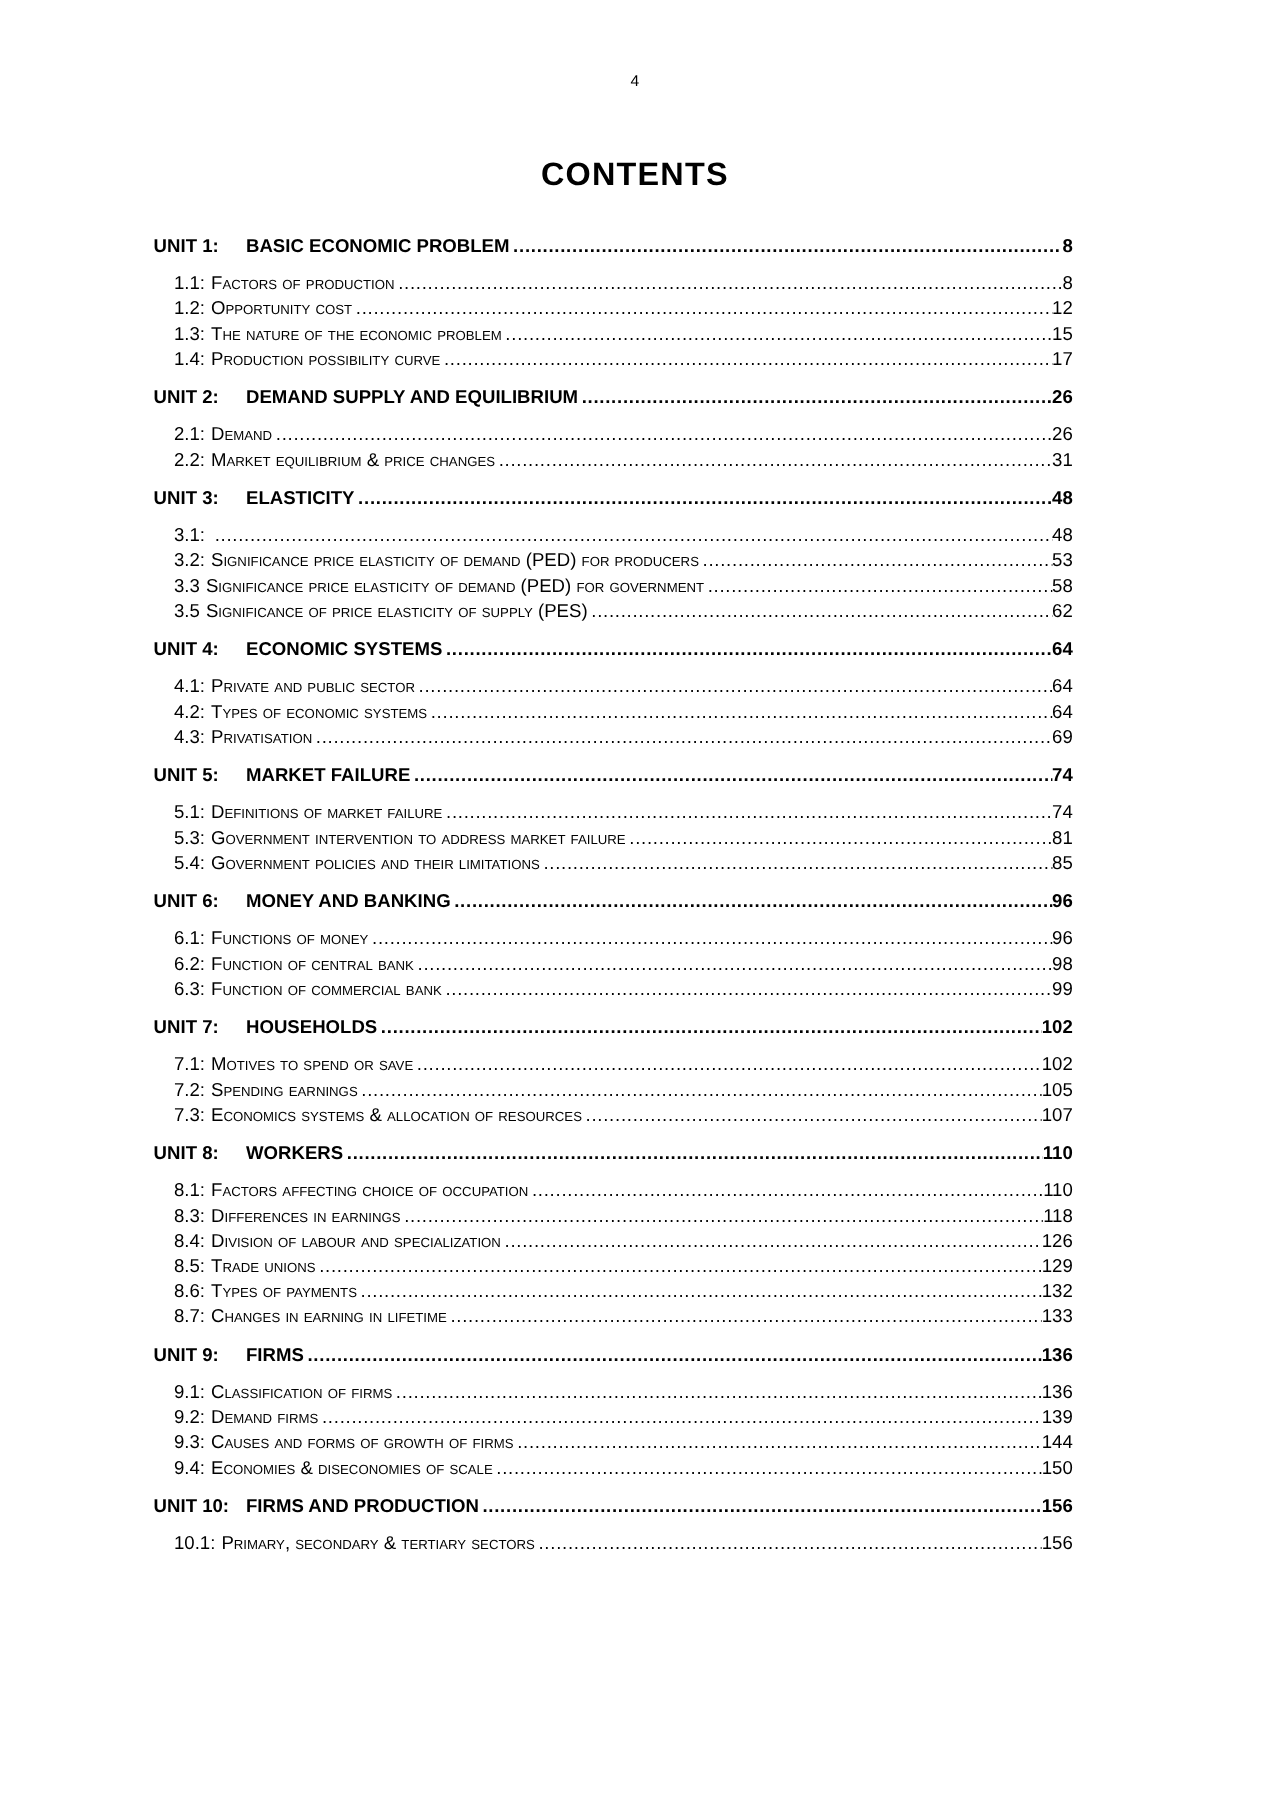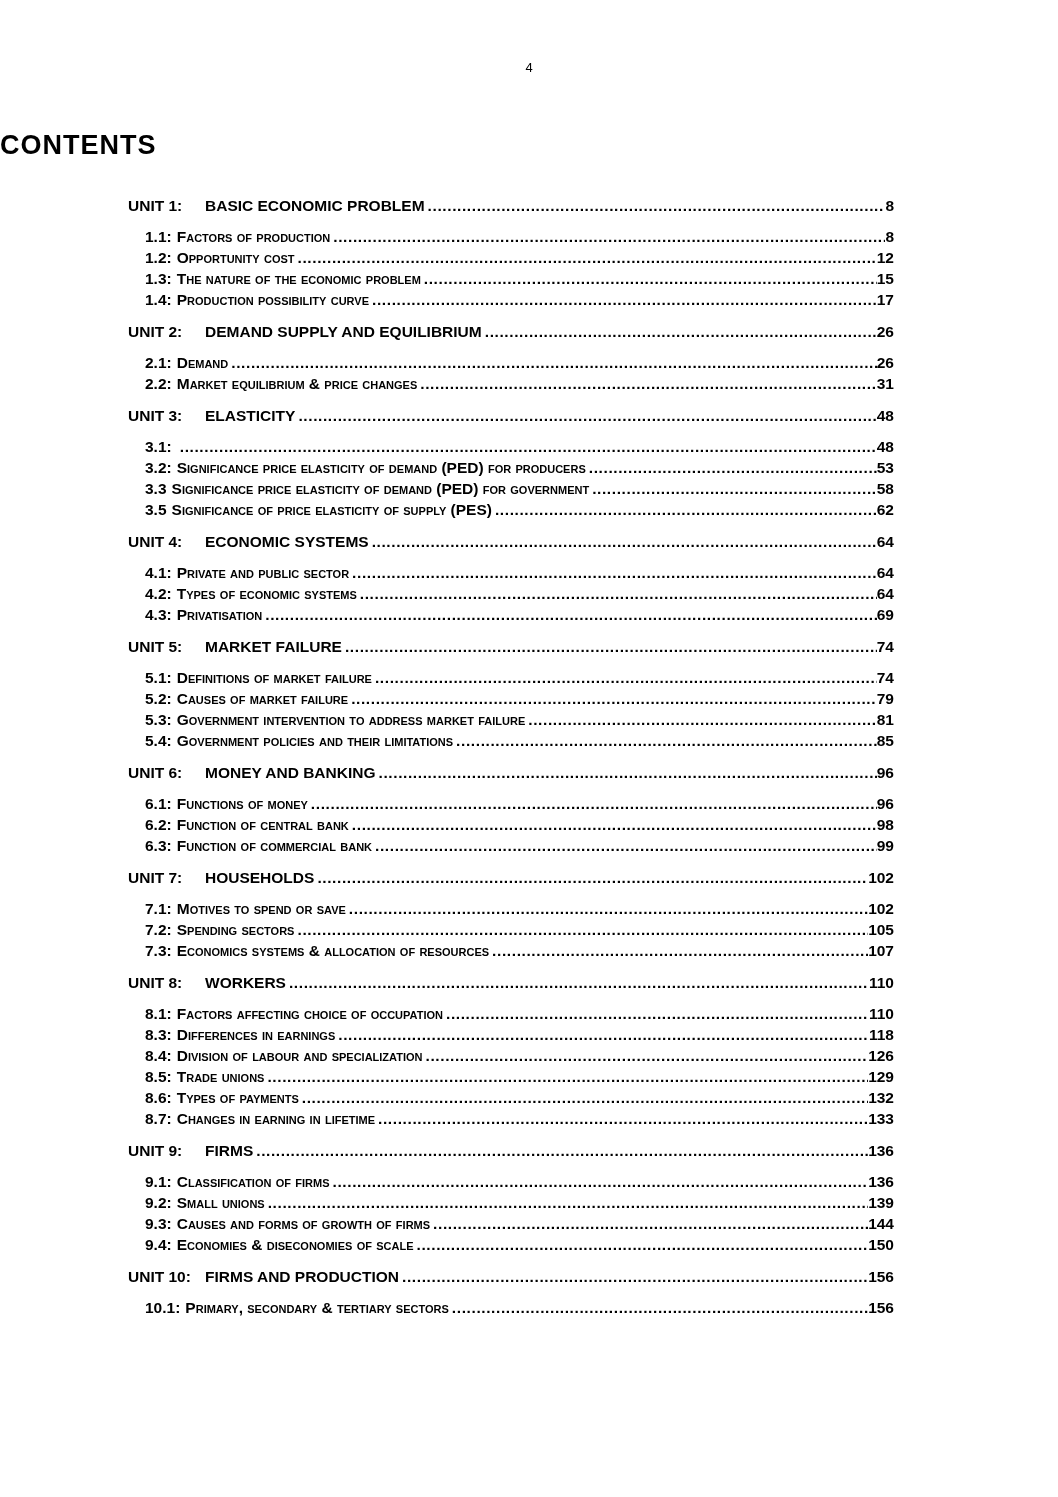--- a/index.html
+++ b/index.html
@@ -22,35 +22,34 @@
     left: 0;
     width: 1058px;
     text-align: center;
     font-size: 13px;
     line-height: 16px;
     color: #000;
   }
   .contents-title {
     margin: 0;
     padding-top: 131px;
-    text-align: left;
+    text-align: center;
     font-size: 27px;
     line-height: 28px;
     font-weight: bold;
     letter-spacing: 1px;
   }
   .toc {
     margin: 36px 164px 0 128px;
   }
   .row {
     display: flex;
     align-items: baseline;
     line-height: 21px;
     white-space: nowrap;
-    font-weight: bold;
   }
   .unit-row {
     font-weight: bold;
     font-size: 15.5px;
     margin: 11px 0 10px 0;
   }
   .unit-row:first-child { margin-top: 0; }
   .unit-label {
     flex: 0 0 77px;
   }
@@ -193,26 +192,20 @@
         <span class="dots"></span>
         <span class="pg">74</span>
       </div>
       <div class="row sec-row">
         <span class="sec-label sc">5.1:</span>
         <span class="txt sc">Definitions of market failure</span>
         <span class="dots"></span>
         <span class="pg">74</span>
       </div>
       <div class="row sec-row">
-        <span class="sec-label sc">5.2:</span>
-        <span class="txt sc">Causes of market failure</span>
-        <span class="dots"></span>
-        <span class="pg">79</span>
-      </div>
-      <div class="row sec-row">
         <span class="sec-label sc">5.3:</span>
         <span class="txt sc">Government intervention to address market failure</span>
         <span class="dots"></span>
         <span class="pg">81</span>
       </div>
       <div class="row sec-row">
         <span class="sec-label sc">5.4:</span>
         <span class="txt sc">Government policies and their limitations</span>
         <span class="dots"></span>
         <span class="pg">85</span>
@@ -248,21 +241,21 @@
         <span class="pg">102</span>
       </div>
       <div class="row sec-row">
         <span class="sec-label sc">7.1:</span>
         <span class="txt sc">Motives to spend or save</span>
         <span class="dots"></span>
         <span class="pg">102</span>
       </div>
       <div class="row sec-row">
         <span class="sec-label sc">7.2:</span>
-        <span class="txt sc">Spending sectors</span>
+        <span class="txt sc">Spending earnings</span>
         <span class="dots"></span>
         <span class="pg">105</span>
       </div>
       <div class="row sec-row">
         <span class="sec-label sc">7.3:</span>
         <span class="txt sc">Economics systems &amp; allocation of resources</span>
         <span class="dots"></span>
         <span class="pg">107</span>
       </div>
       <div class="row unit-row">
@@ -314,21 +307,21 @@
         <span class="pg">136</span>
       </div>
       <div class="row sec-row">
         <span class="sec-label sc">9.1:</span>
         <span class="txt sc">Classification of firms</span>
         <span class="dots"></span>
         <span class="pg">136</span>
       </div>
       <div class="row sec-row">
         <span class="sec-label sc">9.2:</span>
-        <span class="txt sc">Small unions</span>
+        <span class="txt sc">Demand firms</span>
         <span class="dots"></span>
         <span class="pg">139</span>
       </div>
       <div class="row sec-row">
         <span class="sec-label sc">9.3:</span>
         <span class="txt sc">Causes and forms of growth of firms</span>
         <span class="dots"></span>
         <span class="pg">144</span>
       </div>
       <div class="row sec-row">

